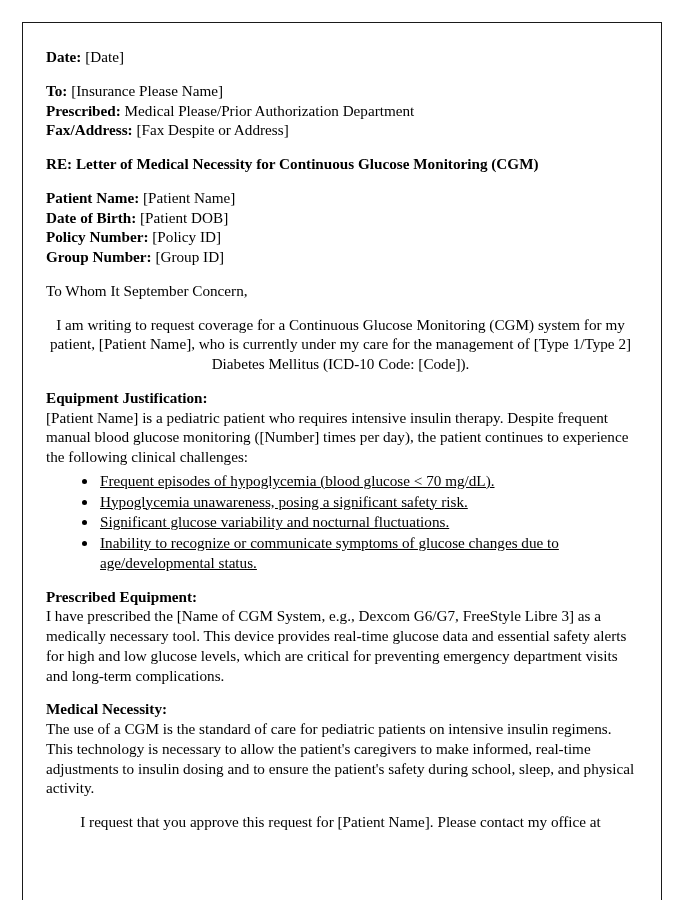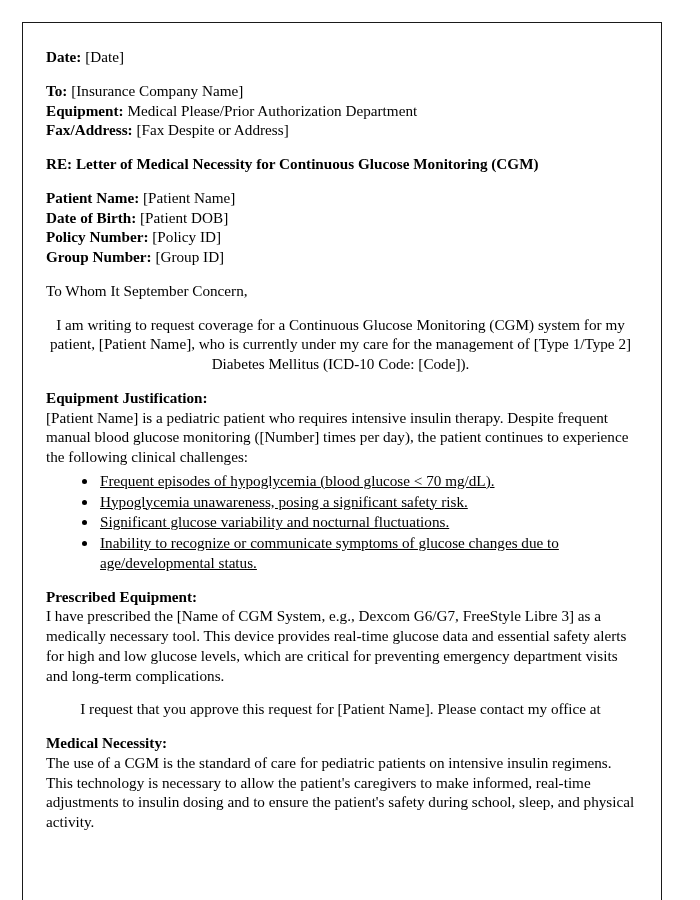--- a/index.html
+++ b/index.html
@@ -62,22 +62,22 @@
 <body>
 
 <div id="page">
   <div id="content">
 
     <p class="blk">
       <span class="line"><b>Date:</b> <span>[Date]</span></span>
     </p>
 
     <p class="blk">
-      <span class="line"><b>To:</b> <span>[Insurance Company Name]</span></span>
-      <span class="line"><b>Equipment:</b> <span>Medical Please/Prior Authorization Department</span></span>
+      <span class="line"><b>To:</b> <span>[Insurance Please Name]</span></span>
+      <span class="line"><b>Prescribed:</b> <span>Medical Please/Prior Authorization Department</span></span>
       <span class="line"><b>Fax/Address:</b> <span>[Fax Despite or Address]</span></span>
     </p>
 
     <p class="blk">
       <b class="line">RE: Letter of Medical Necessity for Continuous Glucose Monitoring (CGM)</b>
     </p>
 
     <p class="blk">
       <span class="line"><b>Patient Name:</b> <span>[Patient Name]</span></span>
       <span class="line"><b>Date of Birth:</b> <span>[Patient DOB]</span></span>
@@ -98,21 +98,21 @@
       <li>Hypoglycemia unawareness, posing a significant safety risk.</li>
       <li>Significant glucose variability and nocturnal fluctuations.</li>
       <li>Inability to recognize or communicate symptoms of glucose changes due to age/developmental status.</li>
     </ul>
 
     <p class="blk">
       <span class="heading">Prescribed Equipment:</span>
       <span class="para">I have prescribed the [Name of CGM System, e.g., Dexcom G6/G7, FreeStyle Libre 3] as a medically necessary tool. This device provides real-time glucose data and essential safety alerts for high and low glucose levels, which are critical for preventing emergency department visits and long-term complications.</span>
     </p>
 
-    <p class="blk para">I request that you approve this request for [Patient Name]. Please contact my office at</p>
-
     <p class="blk">
       <span class="heading">Medical Necessity:</span>
       <span class="para">The use of a CGM is the standard of care for pediatric patients on intensive insulin regimens. This technology is necessary to allow the patient's caregivers to make informed, real-time adjustments to insulin dosing and to ensure the patient's safety during school, sleep, and physical activity.</span>
     </p>
 
+    <p class="blk para">I request that you approve this request for [Patient Name]. Please contact my office at</p>
+
   </div>
 </div>
 
 </body></html>

